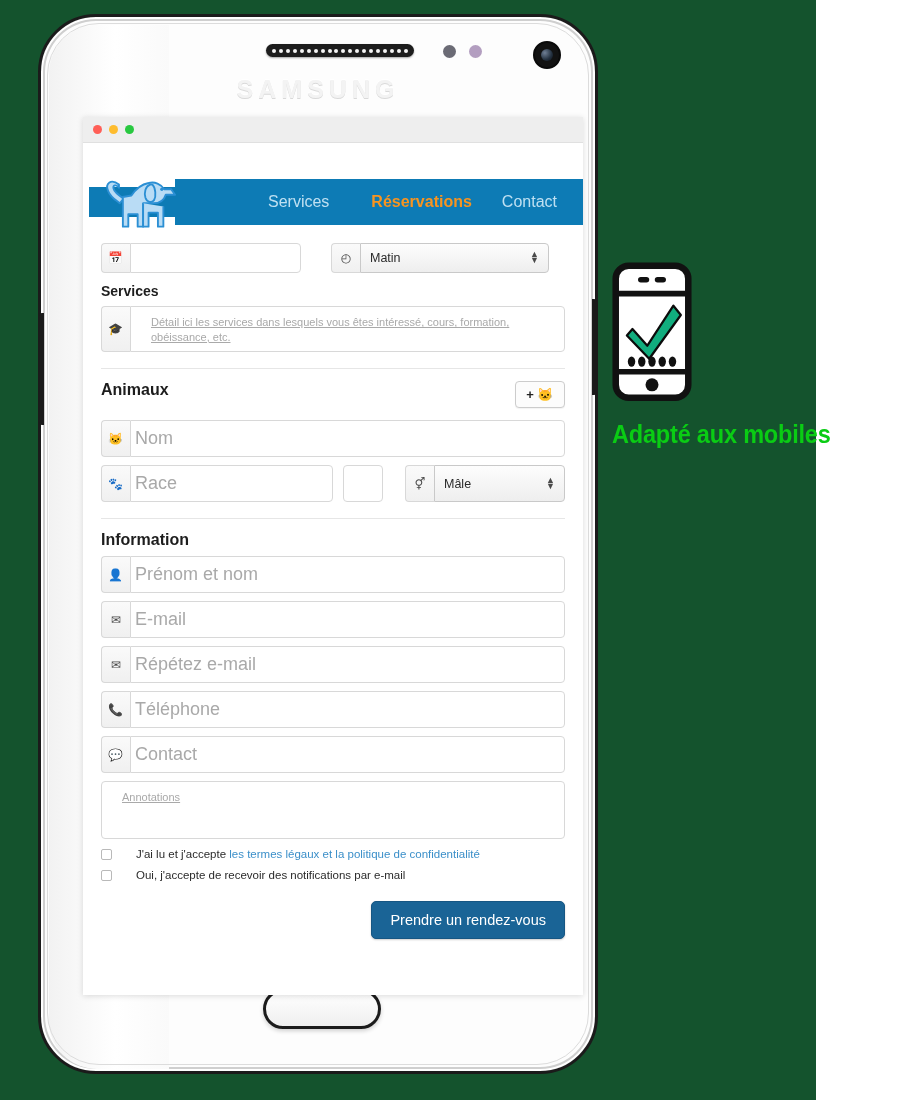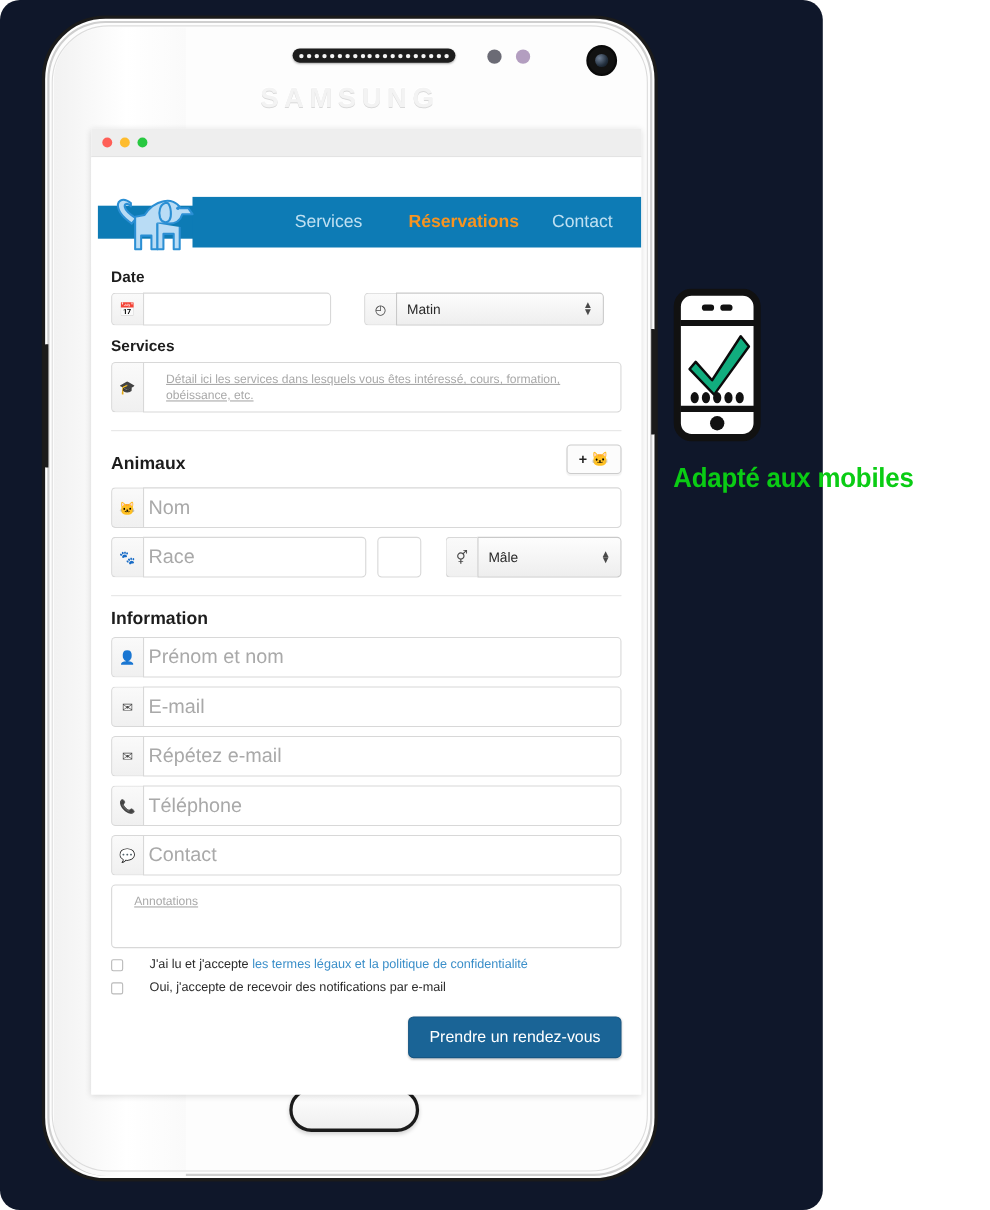--- a/index.html
+++ b/index.html
@@ -3,21 +3,21 @@
 <meta charset="utf-8">
 <style>
   * { box-sizing: border-box; }
   html, body {
     margin: 0; padding: 0;
     width: 900px; height: 1100px;
     background: #ffffff;
     font-family: "Liberation Sans", sans-serif;
     overflow: hidden;
   }
-  #stage { position: relative; width: 748px; height: 1100px; background: #0f172a; border-radius: 18px; }
+  #stage { position: relative; width: 816px; height: 1100px; background: #14532d; }
 
   
   .phone {
     position: absolute; left: 38px; top: 14px;
     width: 560px; height: 1060px;
     background: #fdfdfd;
     border: 3px solid #1b1b1b;
     border-radius: 58px;
     box-shadow: inset 0 0 0 2px #ffffff, inset 0 0 0 4px #cfcfcf;
   }
@@ -131,21 +131,21 @@
 
   .tarea {
     flex:1; border:1px solid #d8d8d8; border-radius: 0 4px 4px 0; background:#fff;
     font-size: 11px; color:#a9a9a9; padding: 8px 20px; height: 46px;
     line-height: 1.35; position:relative;text-decoration:underline;
   }
   .tarea.plain { border-radius:4px; height: 58px; }
 
   .hr { border:0; border-top:1px solid #e6e6e6; margin: 16px 0 12px 0; }
 
-  .animaux-head { display:flex; align-items:flex-end; justify-content:space-between; margin-bottom: 12px; }
+  .animaux-head { display:flex; align-items:flex-start; justify-content:space-between; margin-bottom: 12px; }
   .add-pet {
     border:1px solid #cccccc; border-radius:4px; background:#fcfcfc;
     padding: 5px 10px; font-size: 13px; color:#222; display:flex; align-items:center; gap:4px;
     box-shadow: 0 1px 1px rgba(0,0,0,.05);
   }
 
   .small-box { width: 52px; border:1px solid #d8d8d8; border-radius:4px; background:#fff; }
 
   .chk-row { display:flex; align-items:center; gap:24px; margin-top: 9px; font-size: 11.5px; color:#2b2b2b; }
   .chk { width: 11px; height: 11px; border:1px solid #b9b9b9; border-radius:2px; background:#fff; }
@@ -236,21 +236,20 @@
                        C56 20, 48 28, 44 34 Z"></path>
               <path d="M68 20 C62 22, 60 30, 62 37 C64 43, 70 44, 73 40 C76 35, 75 24, 71 20 Z"></path>
               <path d="M59 44 L59 74 L66 74 L66 56 L78 56 L78 74 L85 74 L85 48"></path>
             </g>
             <circle cx="83" cy="26" r="2.1" fill="#2b8fd4"></circle>
           </svg>
         </div>
 
         <div class="page-inner">
 
-          <div class="section-label">Date</div>
           <div class="row">
             <div class="igroup" style="flex:0 0 200px">
               <span class="iaddon">📅</span>
               <div class="ifield"></div>
             </div>
             <div class="igroup" style="flex:0 0 218px; margin-left:20px">
               <span class="iaddon">◴</span>
               <div class="iselect">
                 <span>Matin</span>
                 <span class="spinner">

